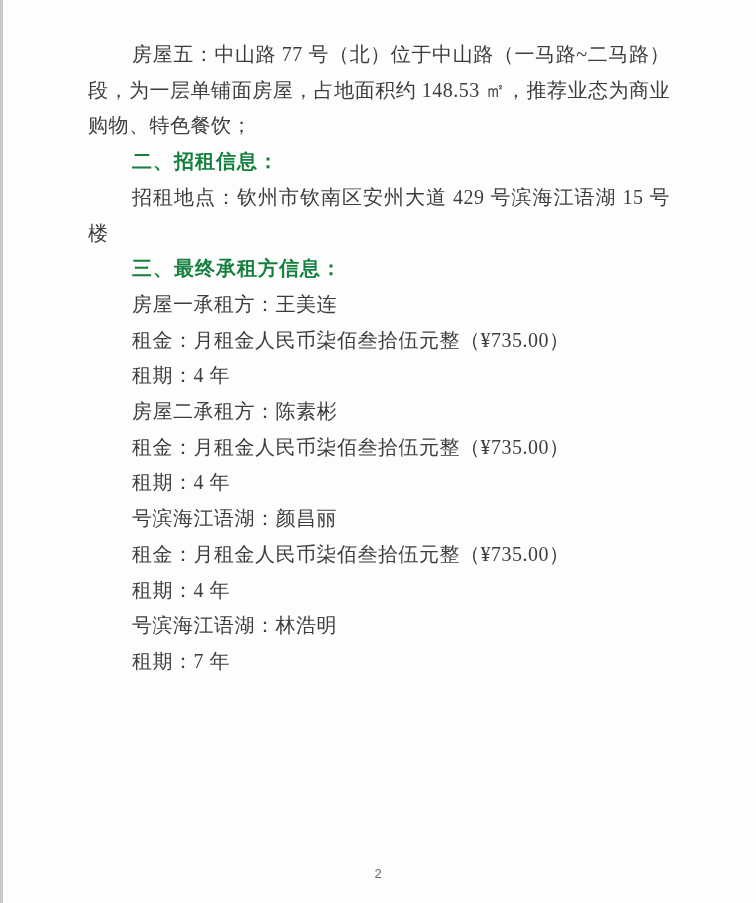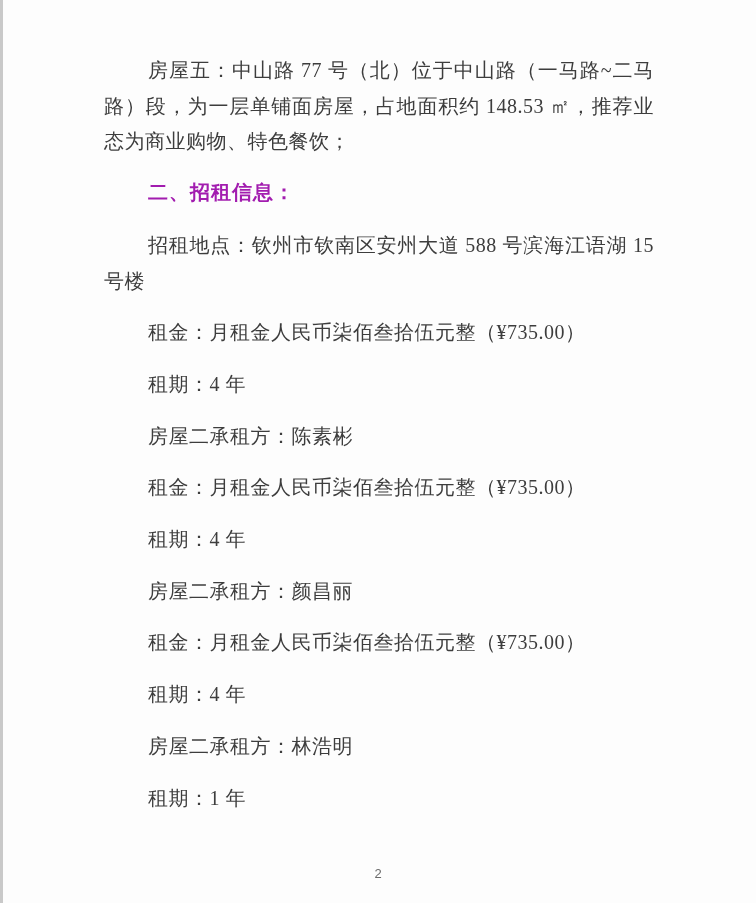--- a/index.html
+++ b/index.html
@@ -26,33 +26,33 @@
     height: 100%;
     background: #c9c9c9;
   }
   .content {
     position: absolute;
     left: 88px;
     top: 37px;
     width: 582px;
   }
   .para {
-    margin: 16px;
+    margin: 0;
     font-family: "Liberation Serif", serif;
     font-size: 20px;
     line-height: 35.7px;
     color: #3d3d3d;
     text-indent: 2.2em;
     text-align: justify;
     letter-spacing: 0.5px;
   }
   .para.heading {
-    font-family: Liberation Mono, monospace;
+    font-family: Liberation Serif, serif;
     font-weight: 700;
-    color: #a21caf;
+    color: #15803d;
     text-align: left;
     letter-spacing: 1px;
   }
   .page-number {
     position: absolute;
     left: 0;
     right: 0;
     bottom: 22px;
     text-align: center;
     font-family: "Liberation Sans", sans-serif;
@@ -61,26 +61,28 @@
   }
 </style>
 </head>
 <body>
 
 <div class="page">
   <div class="edge-shadow"></div>
   <div class="content">
       <p class="para body">房屋五：中山路 77 号（北）位于中山路（一马路~二马路）段，为一层单铺面房屋，占地面积约 148.53 ㎡，推荐业态为商业购物、特色餐饮；</p>
       <p class="para heading">二、招租信息：</p>
-      <p class="para body">招租地点：钦州市钦南区安州大道 588 号滨海江语湖 15 号楼</p>
+      <p class="para body">招租地点：钦州市钦南区安州大道 429 号滨海江语湖 15 号楼</p>
+      <p class="para heading">三、最终承租方信息：</p>
+      <p class="para body">房屋一承租方：王美连</p>
       <p class="para body">租金：月租金人民币柒佰叁拾伍元整（¥735.00）</p>
       <p class="para body">租期：4 年</p>
       <p class="para body">房屋二承租方：陈素彬</p>
       <p class="para body">租金：月租金人民币柒佰叁拾伍元整（¥735.00）</p>
       <p class="para body">租期：4 年</p>
-      <p class="para body">房屋二承租方：颜昌丽</p>
+      <p class="para body">号滨海江语湖：颜昌丽</p>
       <p class="para body">租金：月租金人民币柒佰叁拾伍元整（¥735.00）</p>
       <p class="para body">租期：4 年</p>
-      <p class="para body">房屋二承租方：林浩明</p>
-      <p class="para body">租期：1 年</p>
+      <p class="para body">号滨海江语湖：林浩明</p>
+      <p class="para body">租期：7 年</p>
     </div>
   <div class="page-number">2</div>
 </div>
 
 </body></html>

